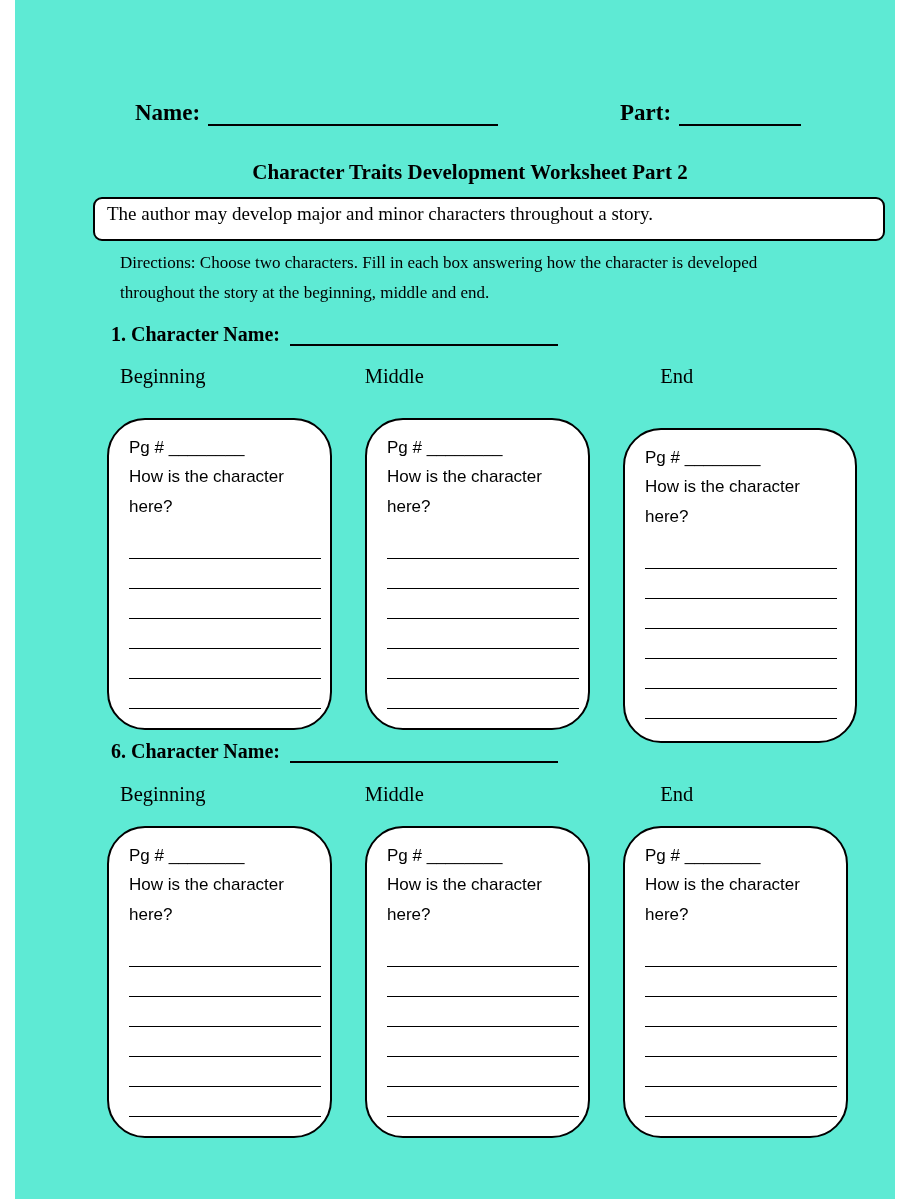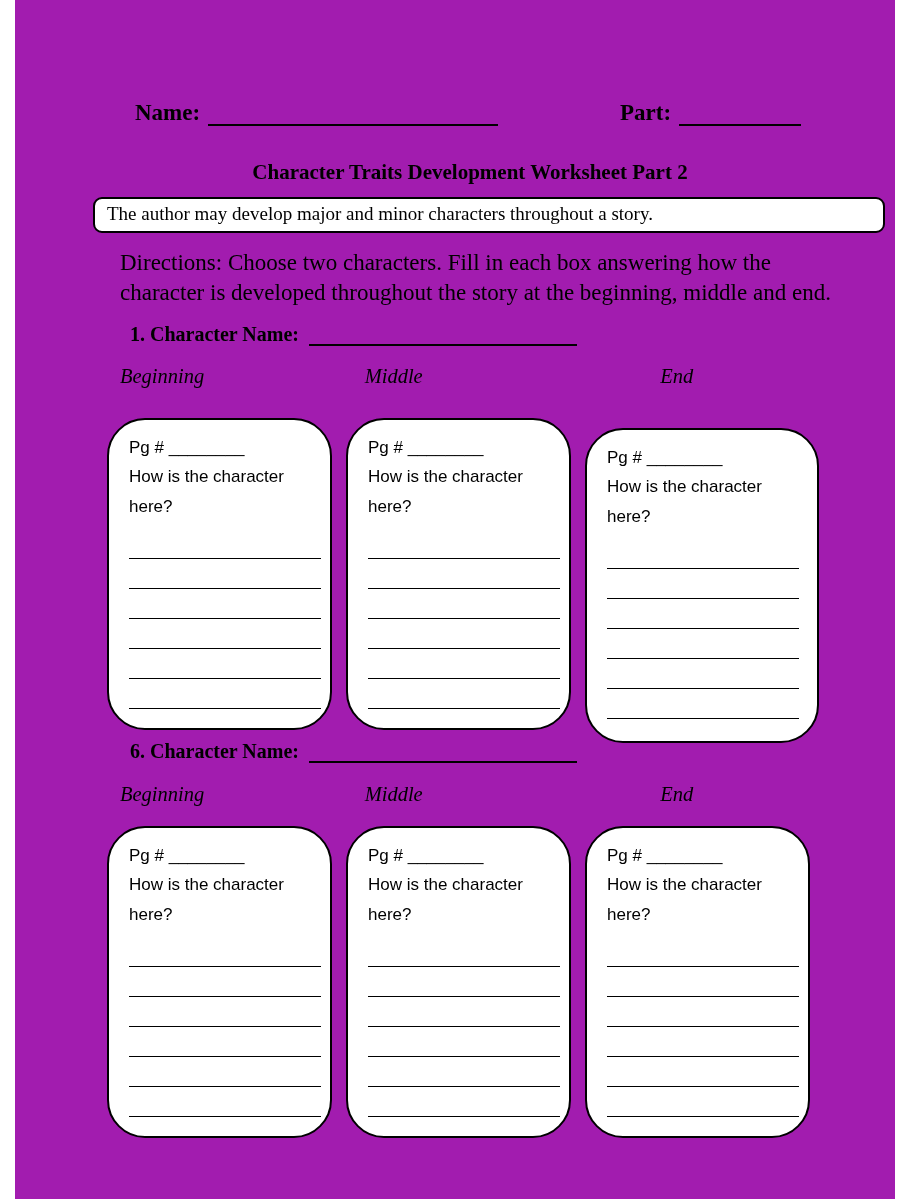--- a/index.html
+++ b/index.html
@@ -1,54 +1,54 @@
 <!DOCTYPE html>
 <html><head>
 <meta charset="utf-8">
 <style>
   * { margin:0; padding:0; box-sizing:border-box; }
   html,body { background:#ffffff; }
   .page {
     position:relative; width:880px; height:1199px; margin:0 auto;
-    background:#a21caf; color:#000000;
+    background:#5eead4; color:#000000;
     font-family:"Liberation Serif", serif;
     overflow:hidden;
   }
   
   .hdr { position:absolute; top:100px; left:0; width:910px; height:32px; }
   .hdr .lbl { font-size:23px; font-weight:bold; }
   .fill-line { display:inline-block; border-bottom:2px solid #000; height:24px; vertical-align:bottom; margin-left:8px; }
   .name-line { width:290px; }
   .date-line { width:122px; }
   .name-group { position:absolute; left:120px; top:0; }
   .date-group { position:absolute; left:605px; top:0; }
   
   .title { position:absolute; top:160px; left:0; width:910px; text-align:center;
            font-size:21px; font-weight:bold; }
   
   .statement { position:absolute; top:197px; left:78px; width:792px;
                border:2px solid #000; border-radius:9px;
-               padding:4px 12px 6px 12px; font-size:19px; background:#fff; }
+               padding:4px 12px 14px 12px; font-size:19px; background:#fff; }
   
   .directions { position:absolute; top:248px; left:105px; width:715px;
-                font-size:23px; line-height:30px; }
+                font-size:17px; line-height:30px; }
   
-  .sec-label { position:absolute; left:115px; font-size:20px; font-weight:bold; }
+  .sec-label { position:absolute; left:96px; font-size:20px; font-weight:bold; }
   .sec1-label { top:323px; } .sec2-label { top:740px; }
   .charname-line { width:268px; height:22px; margin-left:10px; }
   
   .cols { position:absolute; left:92px; width:740px; display:flex; gap:33px;
-          font-style:italic; font-size:20.5px; }
+          font-size:20.5px; }
   .cols1 { top:365px; } .cols2 { top:783px; }
   .col { width:225px; }
   .col.beginning { padding-left:13px; }
   .col.middle { }
   .col.end { padding-left:38px; }
   
-  .boxrow { position:absolute; left:92px; width:790px; display:flex; gap:14px; align-items:flex-start; }
+  .boxrow { position:absolute; left:92px; width:790px; display:flex; gap:33px; align-items:flex-start; }
   .boxrow1 { top:418px; } .boxrow2 { top:826px; }
   .cbox { width:225px; height:312px; border:2px solid #000; border-radius:38px;
           padding:18px 12px 0 20px; background:#fff;
           font-family:"Liberation Sans", sans-serif; }
   .cbox.offset-down { margin-top:10px; height:315px; width:234px; }
   .pg { font-size:17px; margin-bottom:4px; white-space:nowrap; }
   .prompt { font-size:17px; line-height:30px; max-width:186px; }
   .lines { margin-top:7px; }
   .write-line { height:30px; border-bottom:1.5px solid #000; width:192px; }
 </style>

